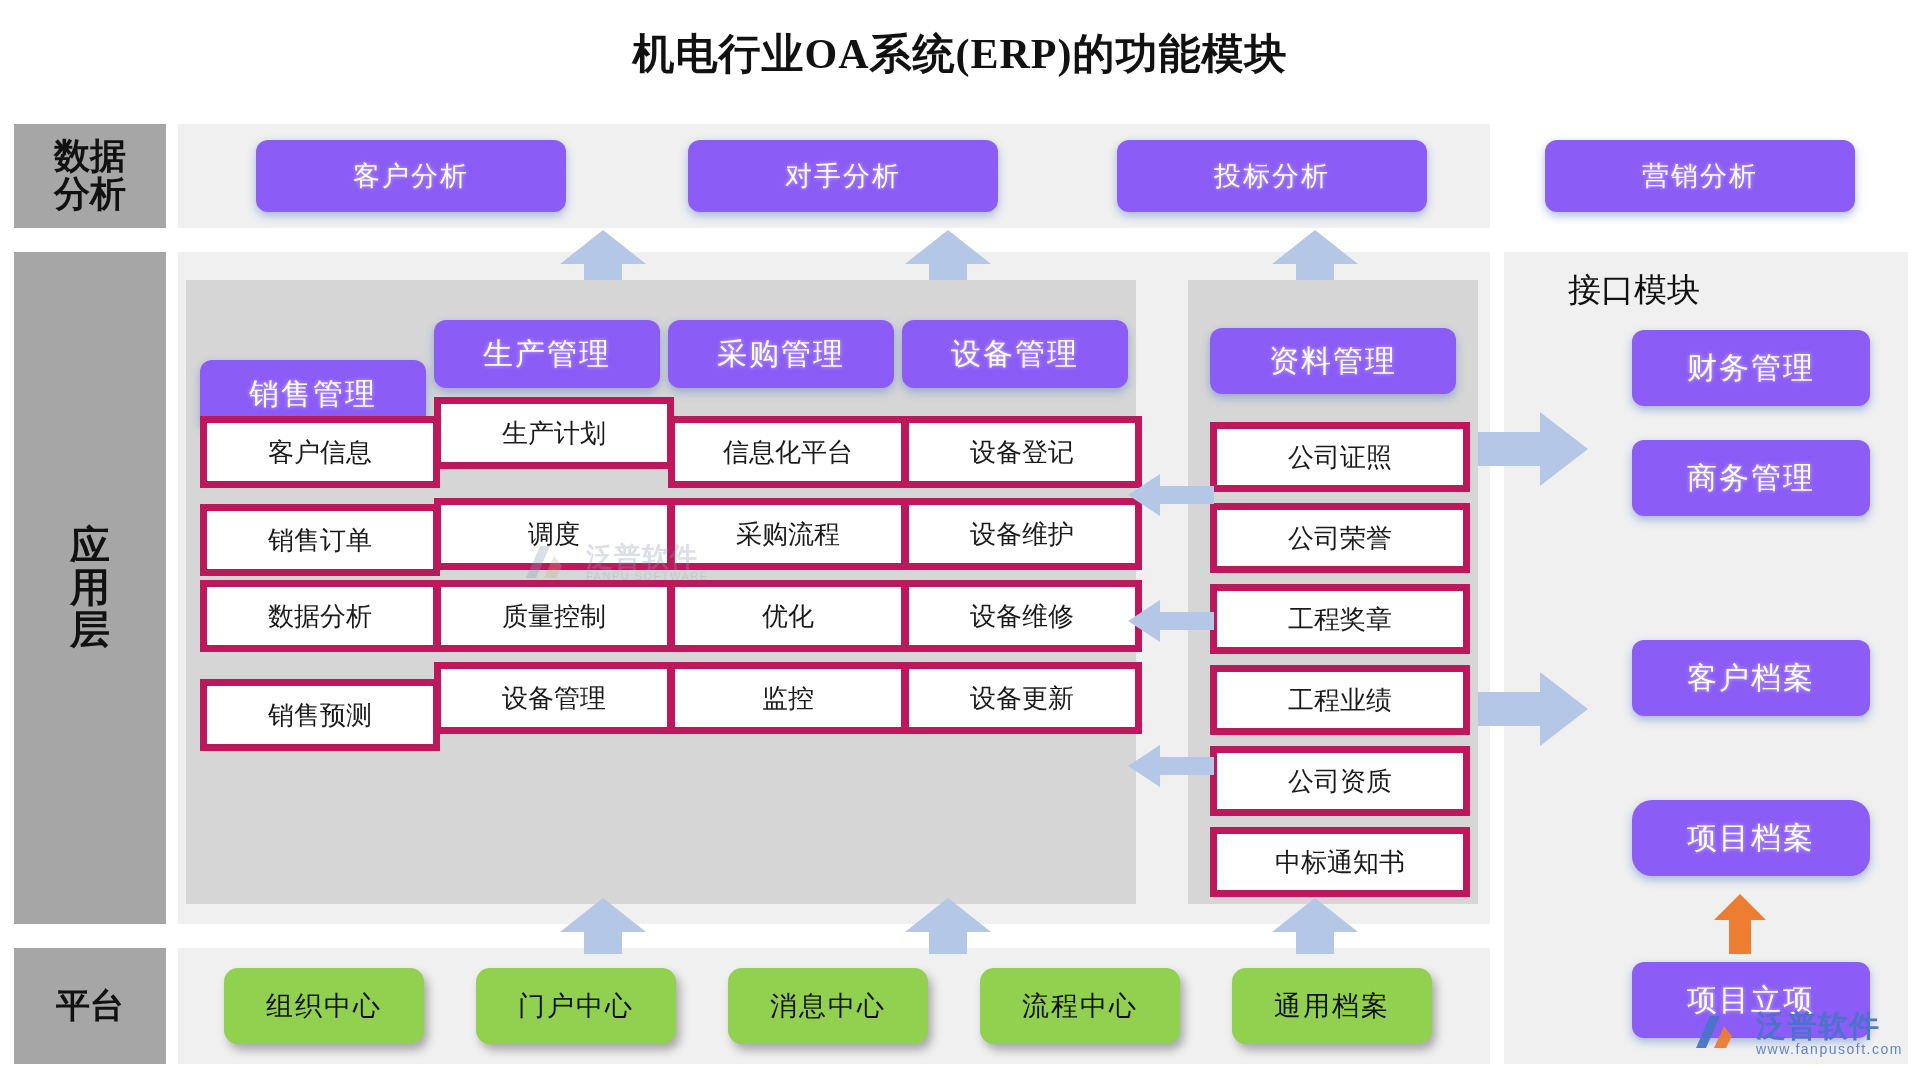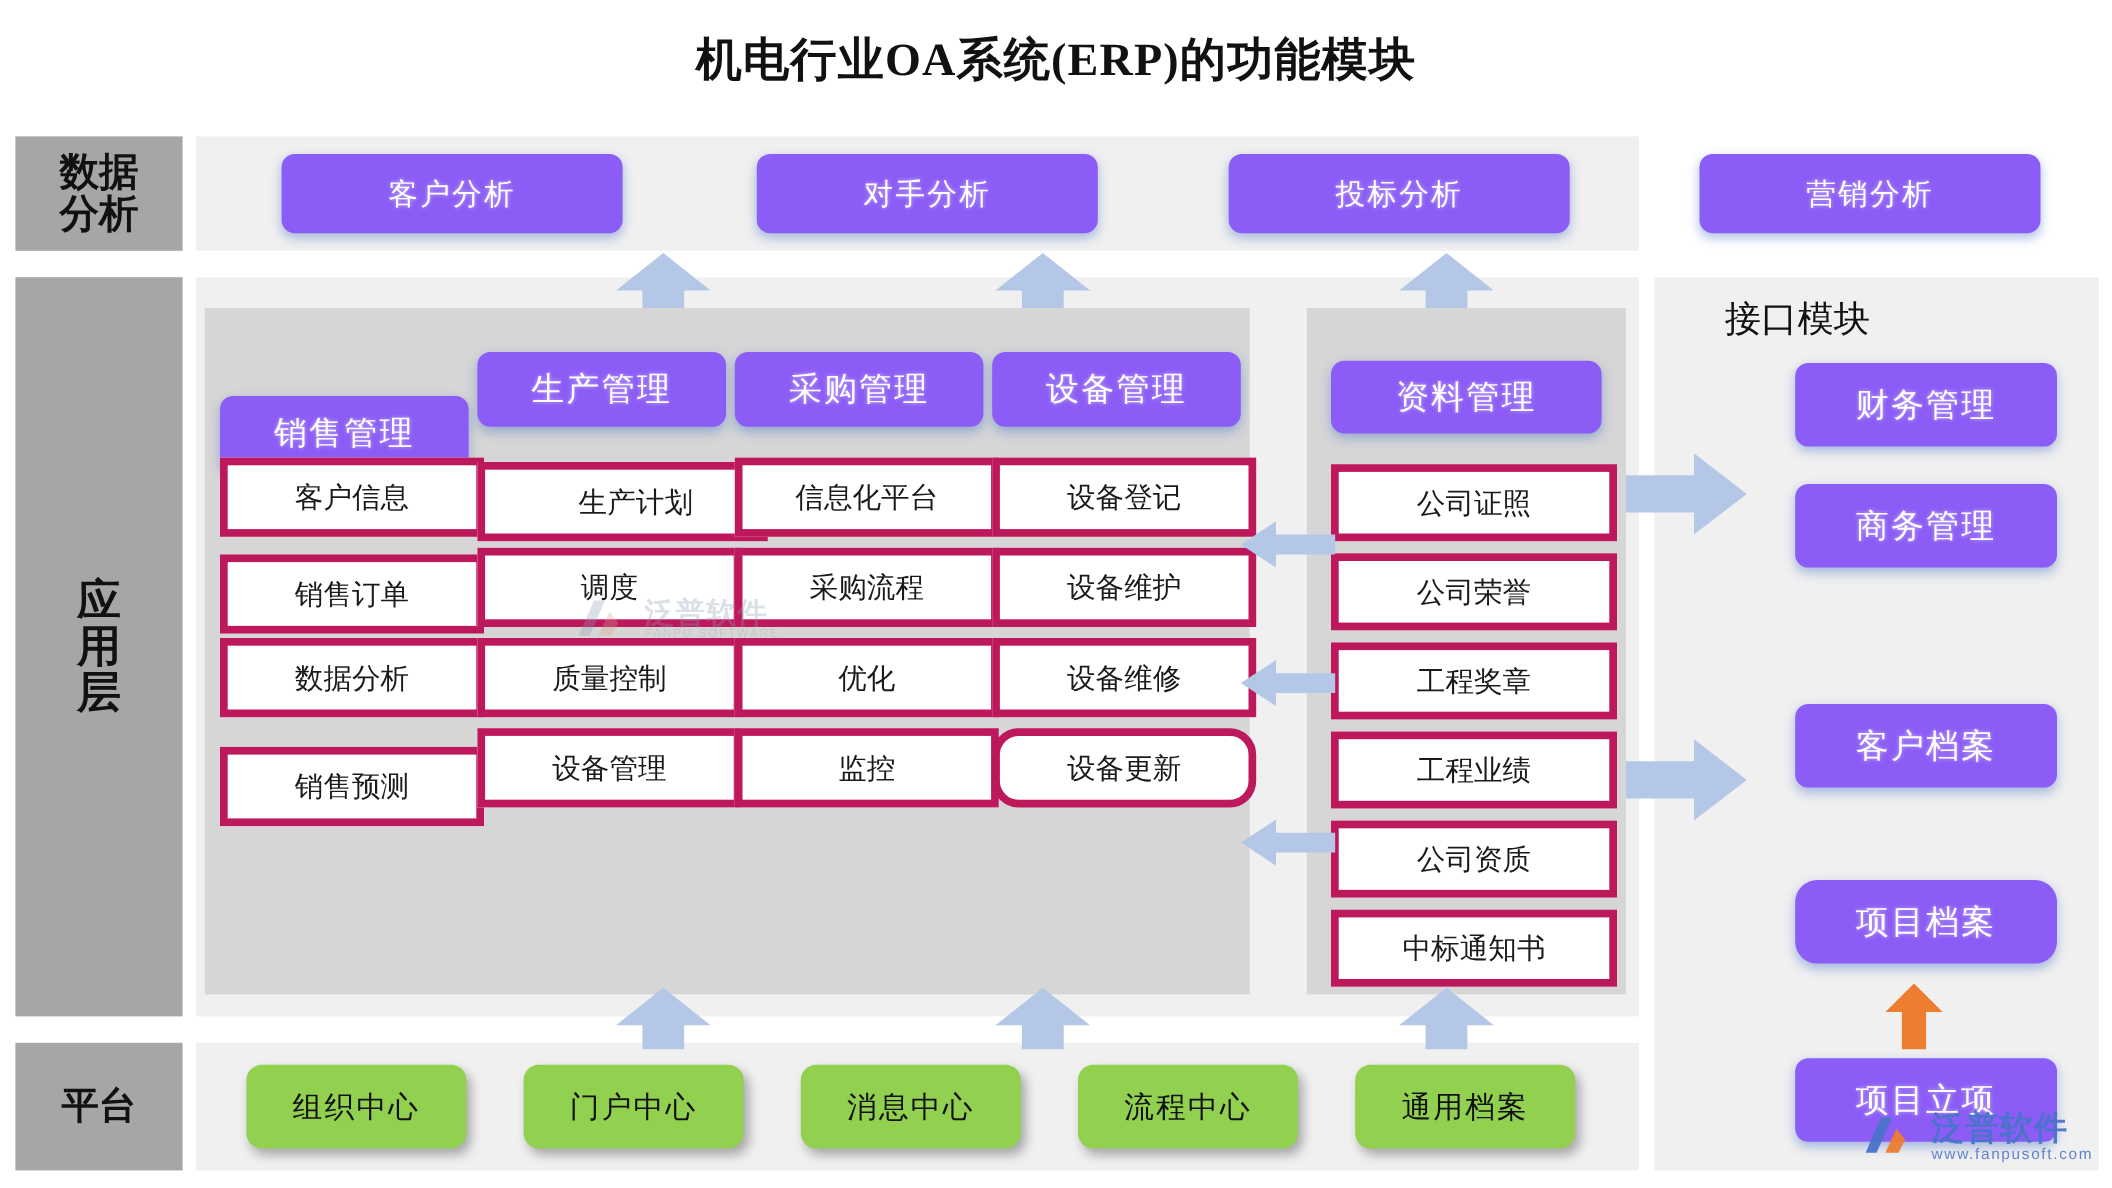--- a/index.html
+++ b/index.html
@@ -138,34 +138,34 @@
   <div class="bluecard big" style="left:200px;top:320px;width:226px;height:68px;margin-top:40px;">销售管理</div>
   <div class="bluecard big" style="left:434px;top:320px;width:226px;height:68px;">生产管理</div>
   <div class="bluecard big" style="left:668px;top:320px;width:226px;height:68px;">采购管理</div>
   <div class="bluecard big" style="left:902px;top:320px;width:226px;height:68px;">设备管理</div>
 
   <div class="cell" style="left:200px;top:416px;width:226px;height:58px;">客户信息</div>
   <div class="cell" style="left:200px;top:504px;width:226px;height:58px;">销售订单</div>
   <div class="cell" style="left:200px;top:580px;width:226px;height:58px;">数据分析</div>
   <div class="cell" style="left:200px;top:662px;width:226px;height:58px;margin-top:17px;">销售预测</div>
 
-  <div class="cell" style="left:434px;top:420px;width:226px;height:58px;padding-left:24px;">生产计划</div>
+  <div class="cell" style="left:434px;top:397px;width:226px;height:58px;">生产计划</div>
   <div class="cell" style="left:434px;top:498px;width:226px;height:58px;">调度</div>
   <div class="cell" style="left:434px;top:580px;width:226px;height:58px;">质量控制</div>
   <div class="cell" style="left:434px;top:662px;width:226px;height:58px;">设备管理</div>
 
   <div class="cell" style="left:668px;top:416px;width:226px;height:58px;">信息化平台</div>
   <div class="cell" style="left:668px;top:498px;width:226px;height:58px;">采购流程</div>
   <div class="cell" style="left:668px;top:580px;width:226px;height:58px;">优化</div>
   <div class="cell" style="left:668px;top:662px;width:226px;height:58px;">监控</div>
 
   <div class="cell" style="left:902px;top:416px;width:226px;height:58px;">设备登记</div>
   <div class="cell" style="left:902px;top:498px;width:226px;height:58px;">设备维护</div>
   <div class="cell" style="left:902px;top:580px;width:226px;height:58px;">设备维修</div>
-  <div class="cell" style="left:902px;top:662px;width:226px;height:58px;border-radius:24px;">设备更新</div>
+  <div class="cell" style="left:902px;top:662px;width:226px;height:58px;">设备更新</div>
 
   <div class="bluecard big" style="left:1210px;top:328px;width:246px;height:66px;">资料管理</div>
   <div class="cell" style="left:1210px;top:422px;width:246px;height:56px;">公司证照</div>
   <div class="cell" style="left:1210px;top:503px;width:246px;height:56px;">公司荣誉</div>
   <div class="cell" style="left:1210px;top:584px;width:246px;height:56px;">工程奖章</div>
   <div class="cell" style="left:1210px;top:665px;width:246px;height:56px;">工程业绩</div>
   <div class="cell" style="left:1210px;top:746px;width:246px;height:56px;">公司资质</div>
   <div class="cell" style="left:1210px;top:827px;width:246px;height:56px;">中标通知书</div>
 
   <svg class="arrow-svg" style="left:1128px;top:474px;width:86px;height:42px;" viewBox="0 0 86 42">

